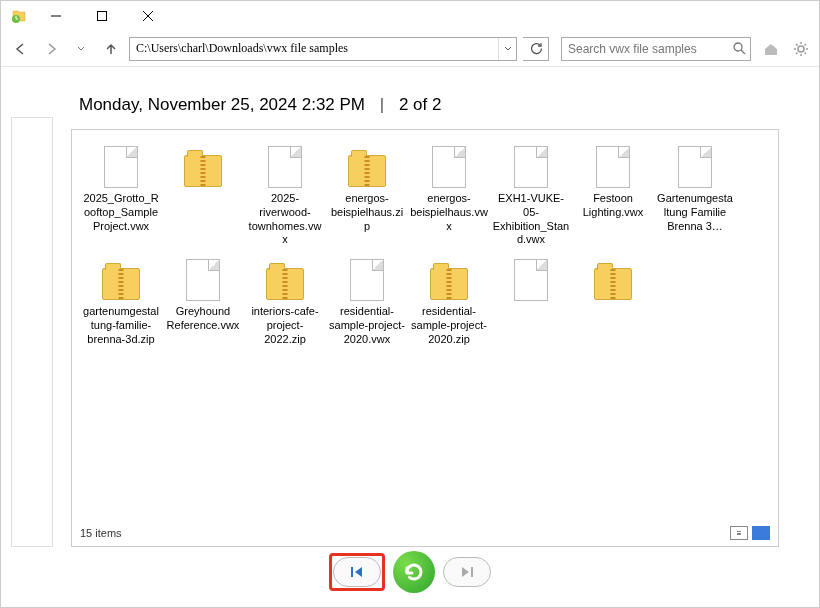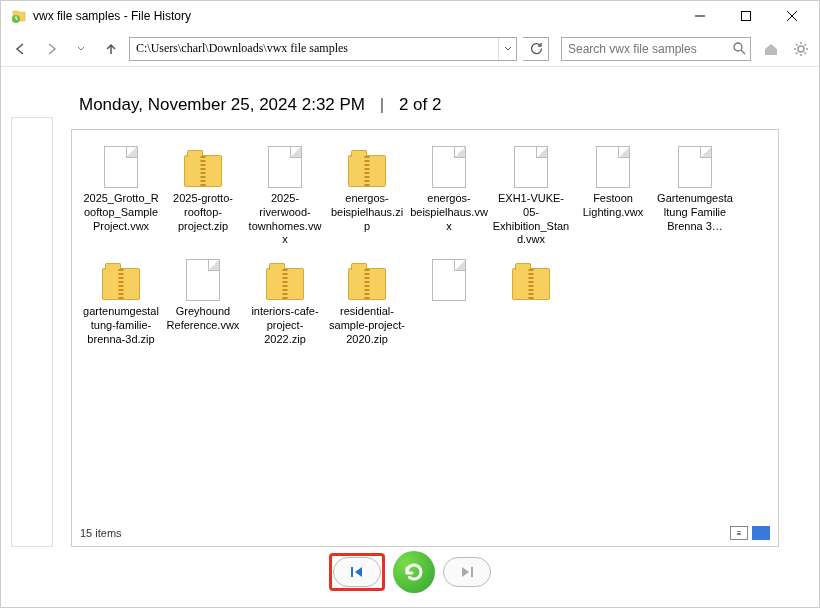--- a/index.html
+++ b/index.html
@@ -55,21 +55,20 @@
 <div class="window">
 
   <div class="titlebar">
     <div class="app-icon">
       <svg width="16" height="16" viewBox="0 0 16 16">
           <path d="M2 3h5l1 1h6v9H2z" fill="#f7cf5e" stroke="#d4a935" stroke-width="0.5"></path>
           <circle cx="5" cy="11" r="4" fill="#6fbf3f"></circle>
           <path d="M5 8v3h2" stroke="#fff" stroke-width="1" fill="none"></path>
         </svg>
     </div>
-    <div class="title">vwx file samples - File History</div>
     <div class="win-controls">
       <div class="win-btn">
           <svg width="10" height="10">
             <path d="M0 5h10" stroke="#000"></path>
           </svg>
         </div>
       <div class="win-btn">
           <svg width="10" height="10">
             <rect x="0.5" y="0.5" width="9" height="9" fill="none" stroke="#000"></rect>
           </svg>
@@ -156,21 +155,20 @@
             <div class="file-item">
               <div class="icon">
                 <div class="doc-icon"></div>
               </div>
               <div class="label">2025_Grotto_Rooftop_Sample Project.vwx</div>
             </div>
             <div class="file-item">
               <div class="icon">
                 <div class="zip-icon"></div>
               </div>
-              <div class="label">2025-grotto-rooftop-project.zip</div>
             </div>
             <div class="file-item">
               <div class="icon">
                 <div class="doc-icon"></div>
               </div>
               <div class="label">2025-riverwood-townhomes.vwx</div>
             </div>
             <div class="file-item">
               <div class="icon">
                 <div class="zip-icon"></div>
@@ -211,20 +209,26 @@
               <div class="icon">
                 <div class="doc-icon"></div>
               </div>
               <div class="label">Greyhound Reference.vwx</div>
             </div>
             <div class="file-item">
               <div class="icon">
                 <div class="zip-icon"></div>
               </div>
               <div class="label">interiors-cafe-project-2022.zip</div>
+            </div>
+            <div class="file-item">
+              <div class="icon">
+                <div class="doc-icon"></div>
+              </div>
+              <div class="label">residential-sample-project-2020.vwx</div>
             </div>
             <div class="file-item">
               <div class="icon">
                 <div class="zip-icon"></div>
               </div>
               <div class="label">residential-sample-project-2020.zip</div>
             </div>
             <div class="file-item">
               <div class="icon">
                 <div class="doc-icon"></div>

